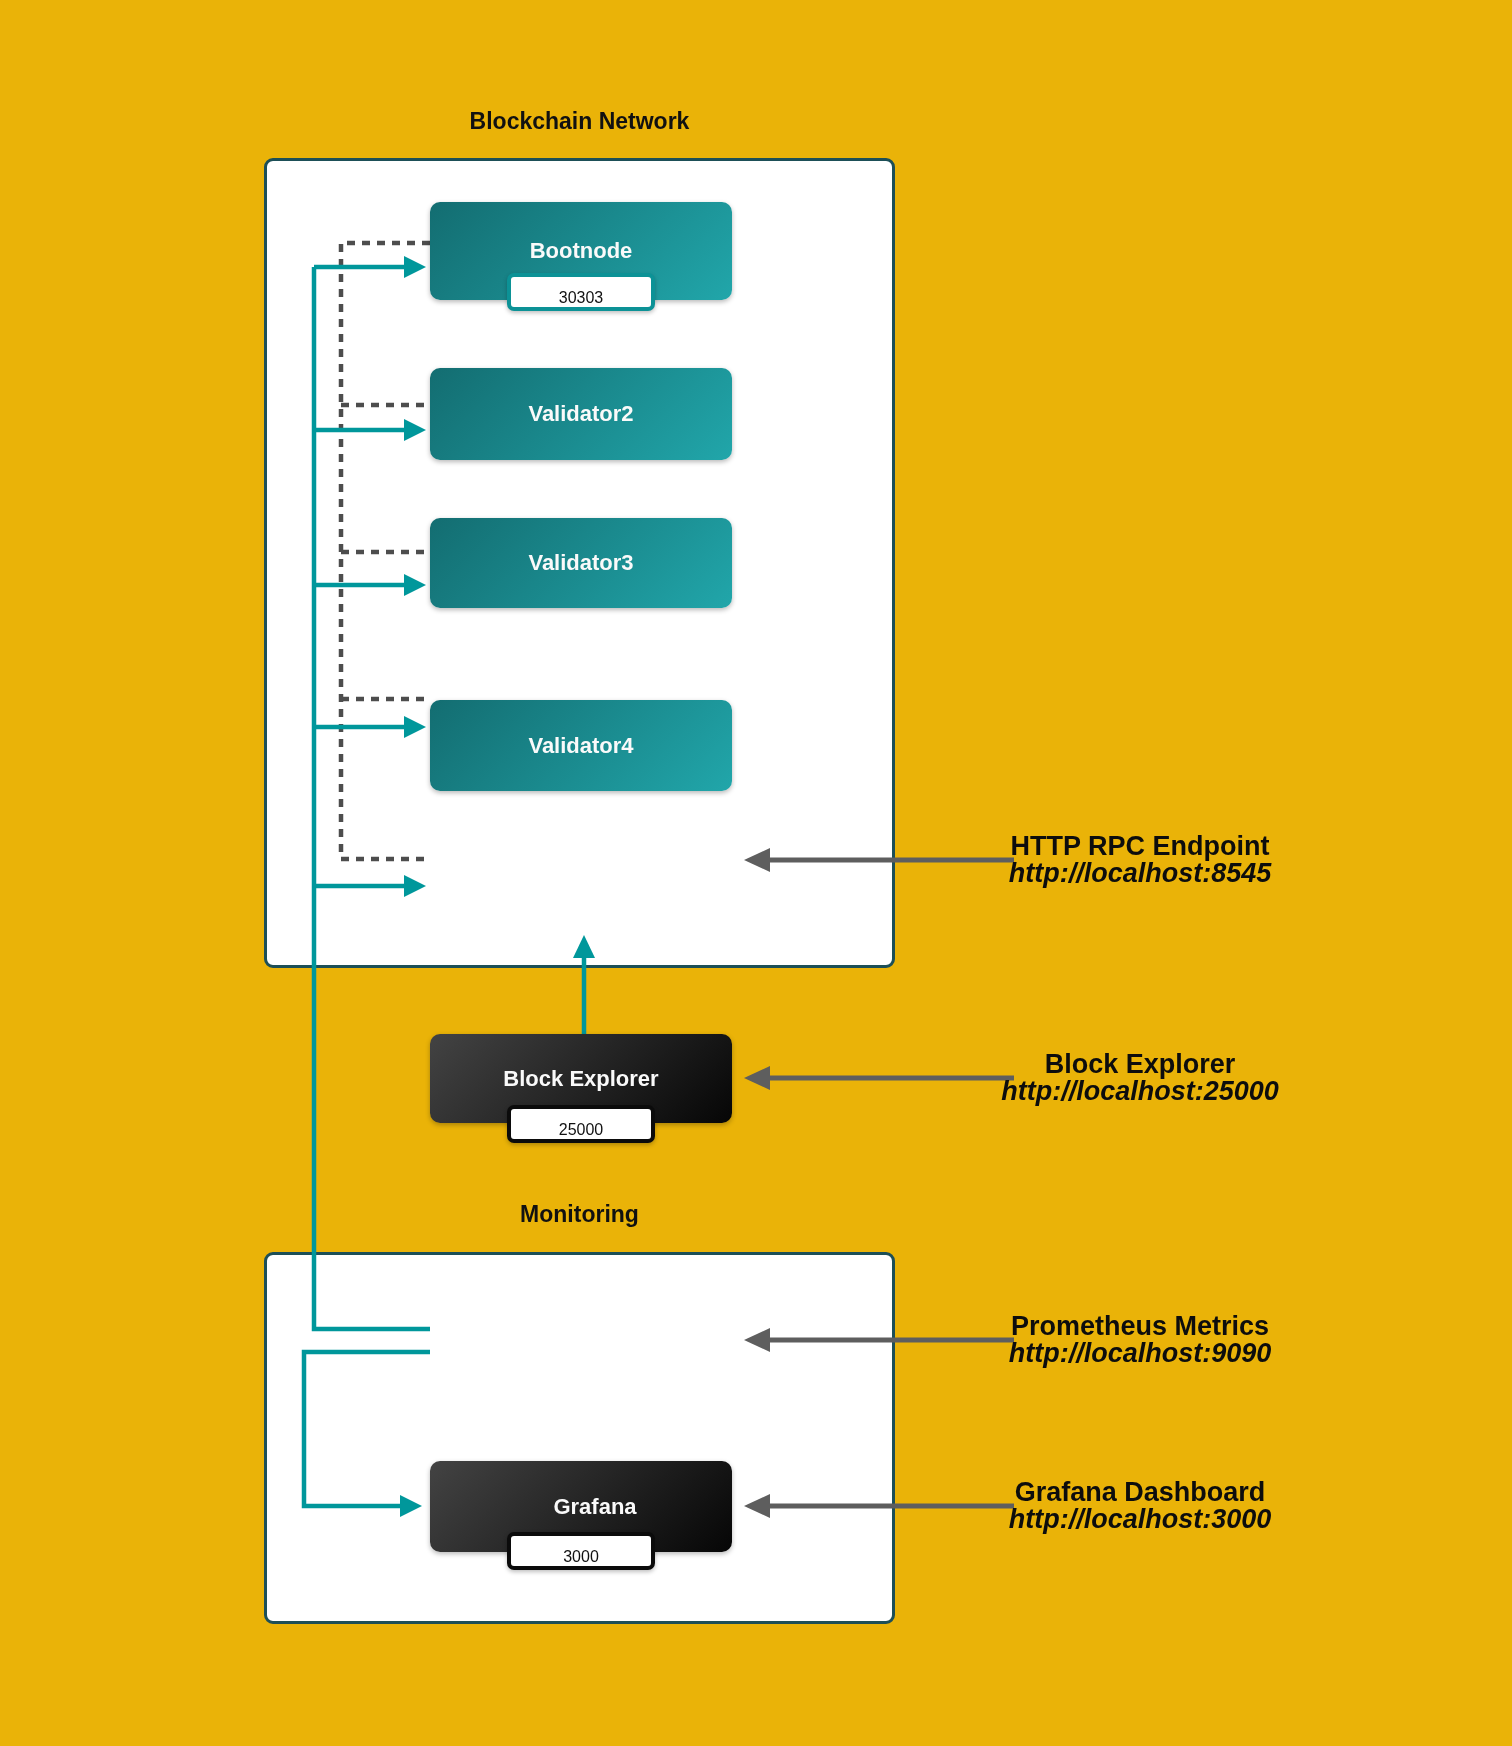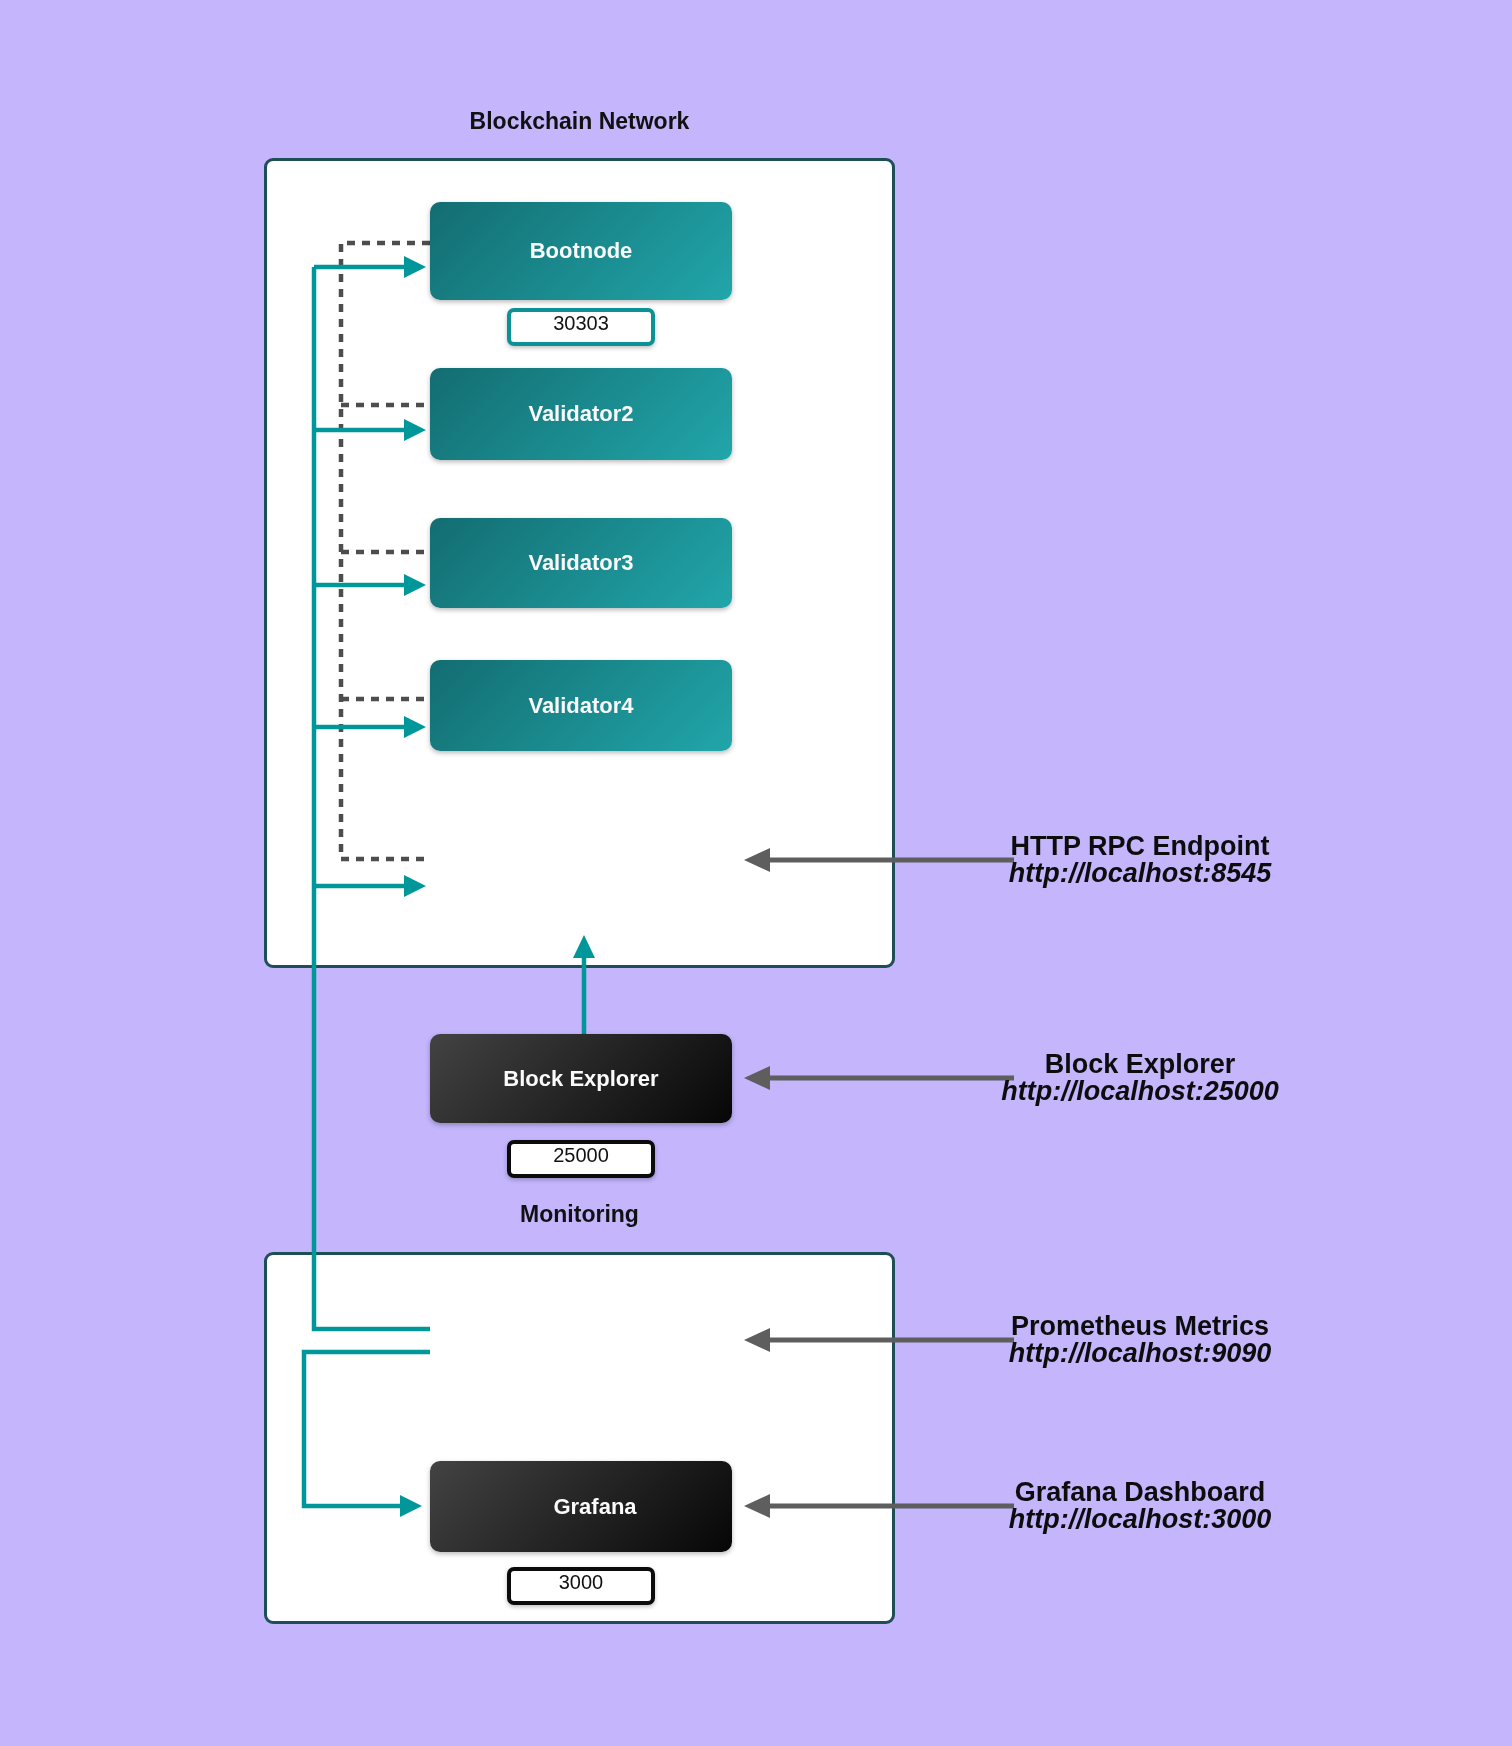--- a/index.html
+++ b/index.html
@@ -1,19 +1,19 @@
 <!DOCTYPE html>
 <html><head>
 <meta charset="utf-8">
 <style>
   html,body{margin:0;padding:0;background:#f6f6f7;}
   .canvas{
     position:relative;
     width:1512px;height:1746px;
-    background:#c4b5fd;
+    background:#eab308;
     font-family:"Liberation Sans", sans-serif;
     overflow:hidden;
   }
   .cluster{
     position:absolute;
     background:#ffffff;
     border:3px solid #1d4f57;
     border-radius:9px;
     box-sizing:border-box;
   }
@@ -49,28 +49,27 @@
   .badge{
     position:absolute;
     top:71px;
     left:50%;
     transform:translateX(-50%);
     width:148px;
     height:38px;
     background:#ffffff;
     border-radius:7px;
     display:flex;
-    align-items:flex-start;
+    align-items:flex-end;
     justify-content:center;
-    font-size:20px;
+    font-size:16px;
     font-weight:400;
     color:#111111;
     box-shadow:0 2px 4px rgba(0,0,0,.25);
     box-sizing:border-box;
-    margin-top:35px;
   }
   .badge.teal-border{border:4px solid #0c9296;}
   .badge.dark-border{border:4px solid #0b0b0b;}
   .callout{
     position:absolute;
     left:950px;
     width:380px;
     text-align:center;
     color:#0d0d0d;
     line-height:27px;
@@ -136,21 +135,21 @@
   </div>
 
   <div class="node teal" style="top:368px;height:92px;">
     <span>Validator2</span>
   </div>
 
   <div class="node teal" style="top:518px;height:90px;">
     <span>Validator3</span>
   </div>
 
-  <div class="node teal" style="top:660px;height:91px;">
+  <div class="node teal" style="top:700px;height:91px;">
     <span>Validator4</span>
   </div>
 
 
   <div class="node dark" style="top:1034px;height:89px;">
     <span>Block Explorer</span>
     <div class="badge dark-border">
       <span>25000</span>
     </div>
   </div>

